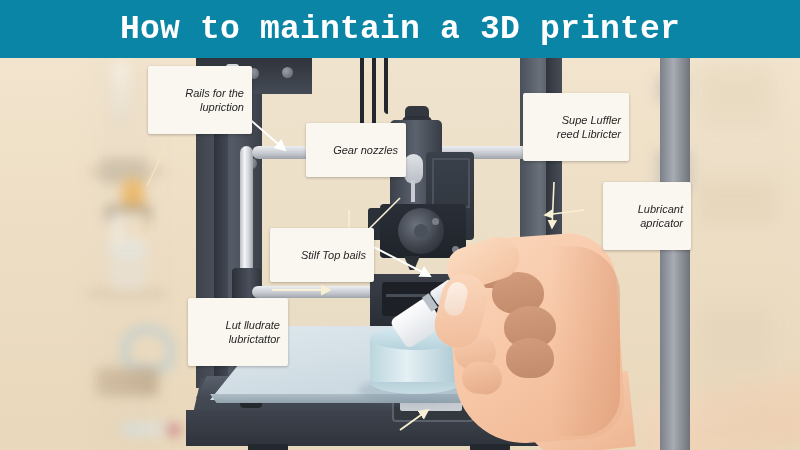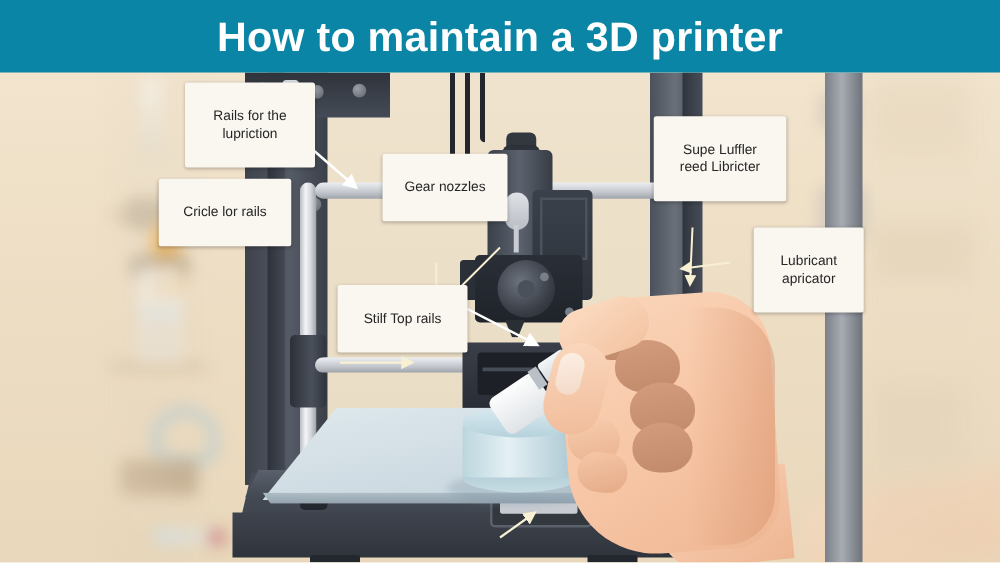--- a/index.html
+++ b/index.html
@@ -18,21 +18,21 @@
     background:#0b85a5;
     display:flex;align-items:center;justify-content:center;
     z-index:60;
   }
   .header-title{
     color:#ffffff;
     font-size:33px;
     font-weight:bold;
     letter-spacing:.2px;
     line-height:1;
-    font-family:Liberation Sans, sans-serif;
+    font-family:Liberation Mono, monospace;
   }
 
   
   .stage{
     position:absolute;left:0;top:58px;width:800px;height:392px;
     overflow:hidden;
     background:
       linear-gradient(180deg,#f2e4cd 0%,#ecdcc2 55%,#e9d8bb 100%);
   }
 
@@ -234,24 +234,25 @@
   
   .callout{
     position:absolute;
     background:#faf7f0;
     color:#262626;
     font-size:11px;
     line-height:14px;
     padding:20px 8px;
     border-radius:2px;
     box-shadow:0 1px 3px rgba(0,0,0,.25);
-    text-align:center;
+    text-align:right;
     white-space:pre-line;
     z-index:40;
     font-family:"Liberation Sans","DejaVu Sans",sans-serif;
+    font-style:italic;
   }
 
   
   .leader{position:absolute;z-index:35;pointer-events:none;}
 </style>
 </head>
 <body>
 
 <div id="screenshot">
 
@@ -399,28 +400,29 @@
       <path d="M272,232 L330,232" stroke="#f7f0d2" stroke-width="1.8" fill="none" marker-end="url(#ah-y)"></path>
 
       <path d="M400,140 L340,200" stroke="#f7f0d2" stroke-width="1.6" fill="none" marker-end="url(#ah-y)"></path>
 
       <path d="M400,372 L428,352" stroke="#f7f0d2" stroke-width="1.8" fill="none" marker-end="url(#ah-y)"></path>
     </svg>
 
     <div class="callout" style="left:148px;top:8px;width:88px;">Rails for the
 lupriction</div>
 
-    <div class="callout" style="left:127px;top:85px;width:90px;">Cricle lor rails</div>
 
     <div class="callout" style="left:306px;top:65px;width:84px;">Gear nozzles</div>
 
     <div class="callout" style="left:523px;top:35px;width:90px;">Supe Luffler
 reed Libricter</div>
 
     <div class="callout" style="left:603px;top:124px;width:72px;">Lubricant
 apricator</div>
 
-    <div class="callout" style="left:270px;top:170px;width:88px;">Stilf Top rails</div>
-
+    <div class="callout" style="left:270px;top:170px;width:88px;">Stilf Top bails</div>
+
+    <div class="callout" style="left:188px;top:240px;width:84px;">Lut lludrate
+lubrictattor</div>
 
 
   </div>
 </div>
 
 </body></html>

